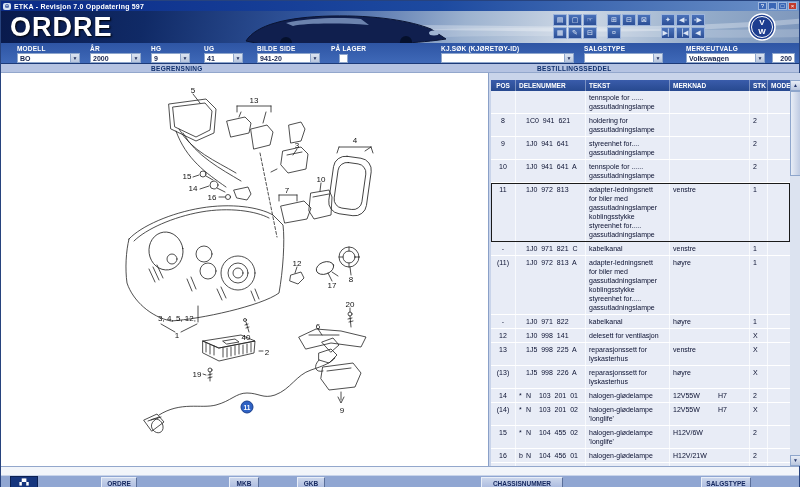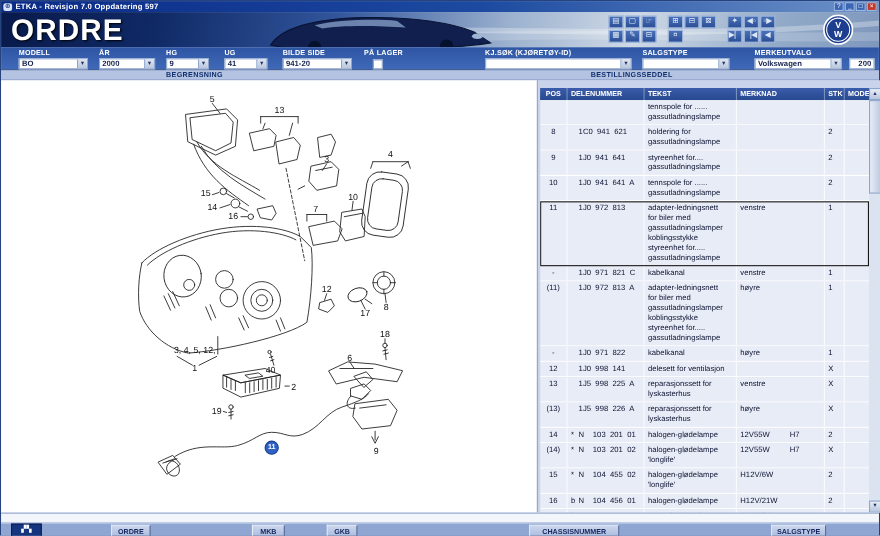--- a/index.html
+++ b/index.html
@@ -322,21 +322,21 @@
         <div class="callout" style="left: 296px; top: 72px;">3</div>
         <div class="callout" style="left: 354px; top: 67px;">4</div>
         <div class="callout" style="left: 186px; top: 103px;">15</div>
         <div class="callout" style="left: 320px; top: 106px;">10</div>
         <div class="callout" style="left: 192px; top: 115px;">14</div>
         <div class="callout" style="left: 286px; top: 117px;">7</div>
         <div class="callout" style="left: 211px; top: 124px;">16</div>
         <div class="callout" style="left: 296px; top: 190px;">12</div>
         <div class="callout" style="left: 350px; top: 206px;">8</div>
         <div class="callout" style="left: 331px; top: 212px;">17</div>
-        <div class="callout" style="left: 349px; top: 231px;">18</div>
+        <div class="callout" style="left: 349px; top: 231px;">20</div>
         <div class="callout" style="left: 317px; top: 253px;">6</div>
         <div class="callout" style="left: 176px; top: 245px;">3, 4, 5, 12,</div>
         <div class="callout" style="left: 176px; top: 262px;">1</div>
         <div class="callout" style="left: 245px; top: 264px;">40</div>
         <div class="callout" style="left: 266px; top: 279px;">2</div>
         <div class="callout" style="left: 196px; top: 301px;">19</div>
         <div class="callout hl" style="left: 246px; top: 334px;">11</div>
         <div class="callout" style="left: 341px; top: 337px;">9</div>
       </div>
   </div>

